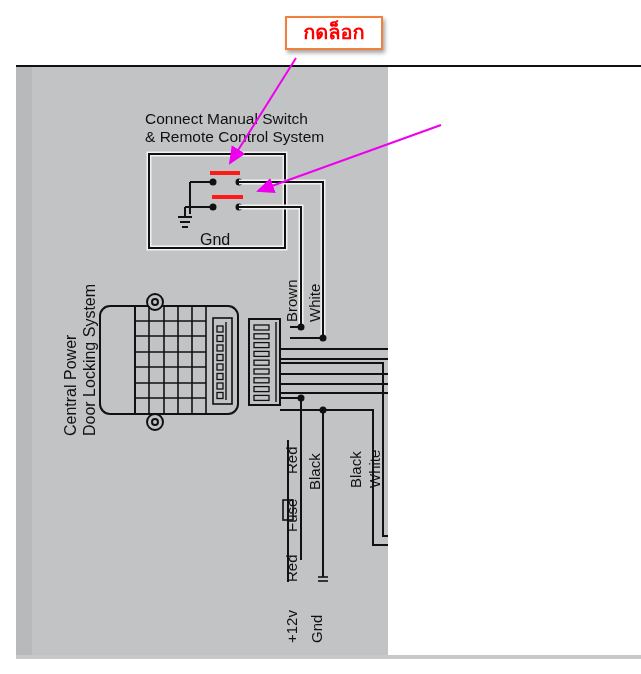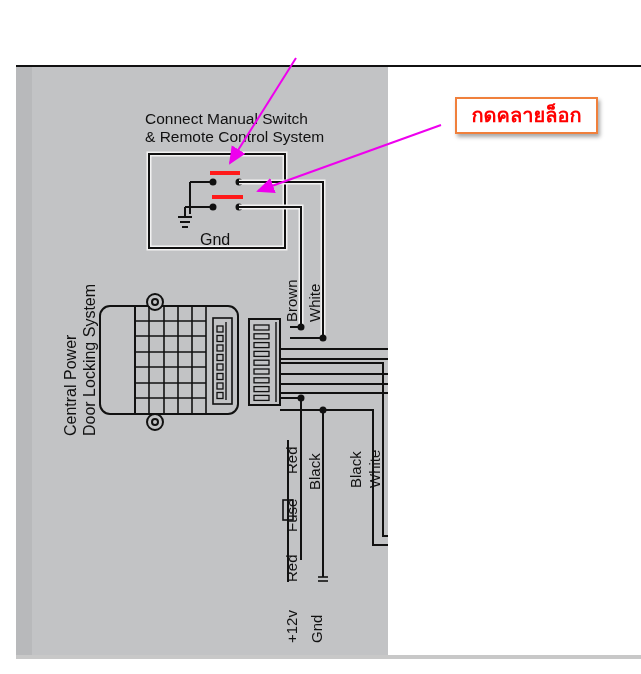--- a/index.html
+++ b/index.html
@@ -147,14 +147,14 @@
 
   <defs>
     <marker id="arrowhead" markerWidth="10" markerHeight="10" refX="8" refY="4" orient="auto">
       <path d="M0,0 L9,4 L0,8 Z" fill="#ee00ee"></path>
     </marker>
   </defs>
   <line x1="296" y1="58" x2="230" y2="163" stroke="#ee00ee" stroke-width="2" marker-end="url(#arrowhead)"></line>
   <line x1="441" y1="125" x2="258" y2="191" stroke="#ee00ee" stroke-width="2" marker-end="url(#arrowhead)"></line>
 </svg>
 
-<div id="callout-unlock" class="callout">กดคลายล็อก</div>
+<div id="callout-lock" class="callout">กดล็อก</div>
 </div>
 
 </body></html>

